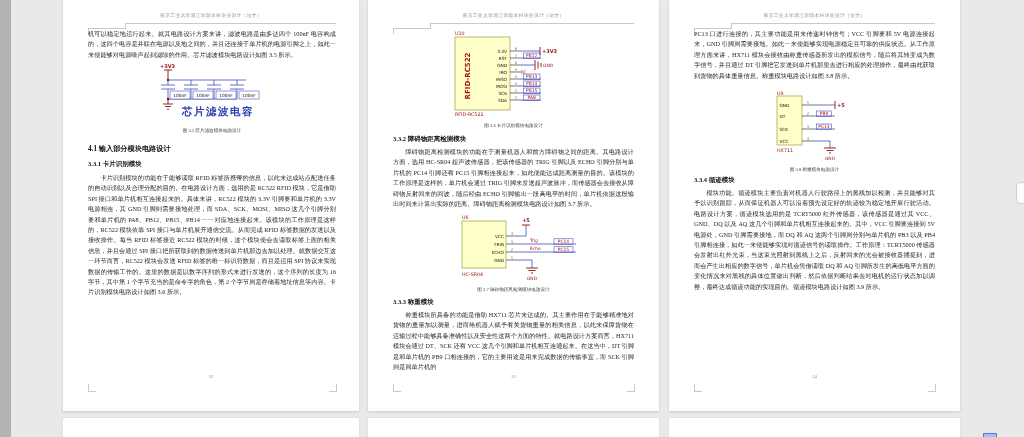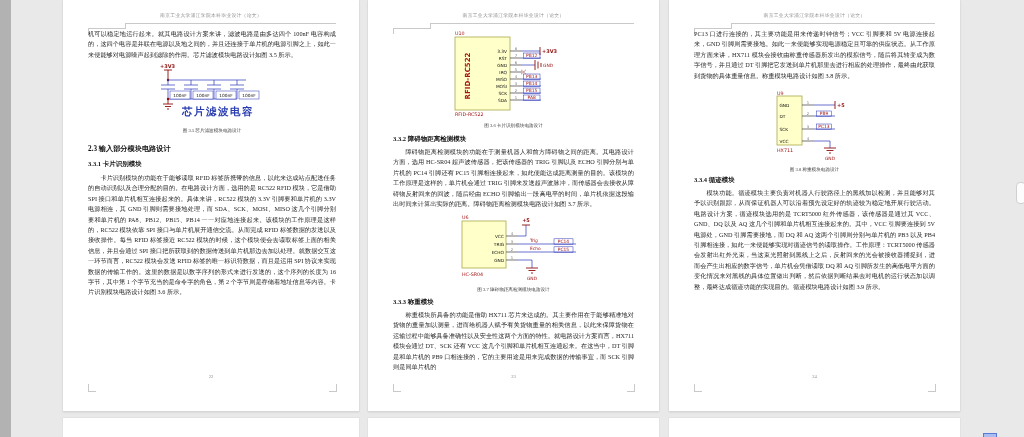--- a/index.html
+++ b/index.html
@@ -88,21 +88,21 @@
       </g>
       <g>
         <circle cx="10" cy="41" r="1.2" fill="#8f0f0f"></circle>
         <path class="pwr" d="M10,41 V46 M5,46 H15 M7,48.5 H13 M9,51 H11"></path>
       </g>
     </svg>
 
     <div class="fig-title" style="left:105px;top:105px;width:100px;">芯片滤波电容</div>
     <div class="fig-caption" style="left:25px;top:128px;width:248px;">图 3.5 芯片滤波模块电路设计</div>
 
-    <div class="h-major" style="left:25px;top:144px;">2.3 输入部分模块电路设计</div>
+    <div class="h-major" style="left:25px;top:144px;">4.1 输入部分模块电路设计</div>
     <div class="h-minor" style="left:25px;top:160px;">3.3.1 卡片识别模块</div>
     <div class="body-text indent" style="left:25px;top:173px;width:248px;height:126px;">卡片识别模块的功能在于能够读取 RFID 标签所携带的信息，以此来达成站点配送任务的自动识别以及合理分配的目的。在电路设计方面，选用的是 RC522 RFID 模块，它是借助 SPI 接口和单片机相互连接起来的。具体来讲，RC522 模块的 3.3V 引脚要和单片机的 3.3V 电源相连，其 GND 引脚则需要接地处理，而 SDA、SCK、MOSI、MISO 这几个引脚分别要和单片机的 PA8、PB12、PB15、PB14 一一对应地连接起来。该模块的工作原理是这样的，RC522 模块依靠 SPI 接口与单片机展开通信交流。从而完成 RFID 标签数据的发送以及接收操作。每当 RFID 标签接近 RC522 模块的时候，这个模块便会去读取标签上面的相关信息，并且会通过 SPI 接口把所获取到的数据传送到单片机那边去加以处理。就数据交互这一环节而言，RC522 模块会发送 RFID 标签的唯一标识符数据，而且是运用 SPI 协议来实现数据的传输工作的。这里的数据是以数字序列的形式来进行发送的，这个序列的长度为 16 字节，其中第 1 个字节充当的是命令字的角色，第 2 个字节则是存储着地址信息等内容。卡片识别模块电路设计如图 3.6 所示。</div>
 
     <div class="pg-num">22</div>
     <div class="corner-bl" style="left:25px;top:384px;"></div>
     <div class="corner-br" style="left:266px;top:384px;"></div>
   </div>
 
   <div class="page" style="left:368px;width:291px;">
     <div class="pg-header">南京工业大学浦江学院本科毕业设计（论文）</div>

